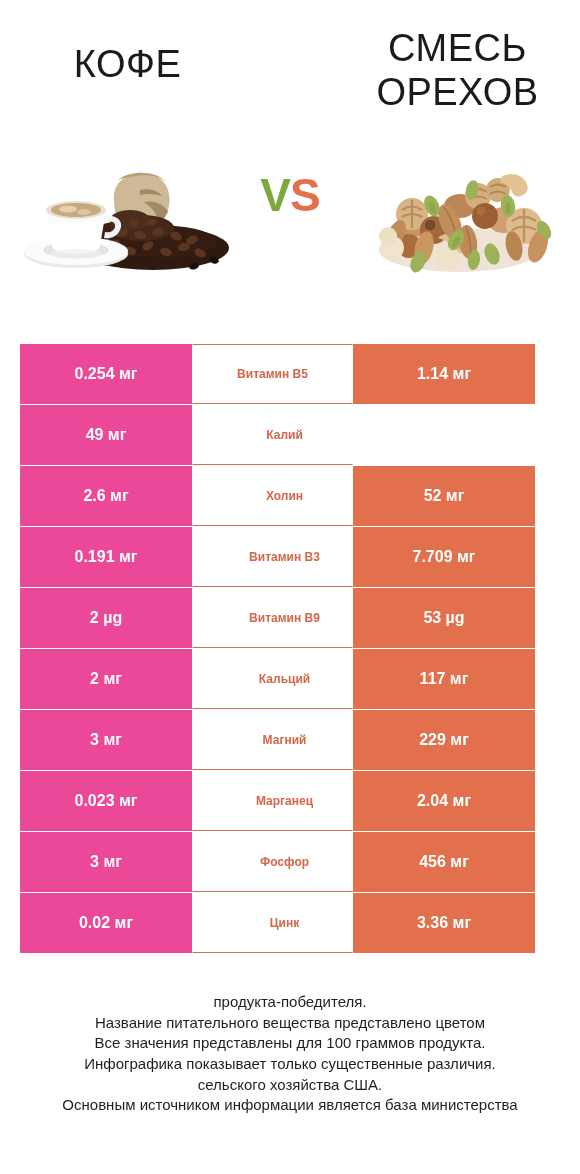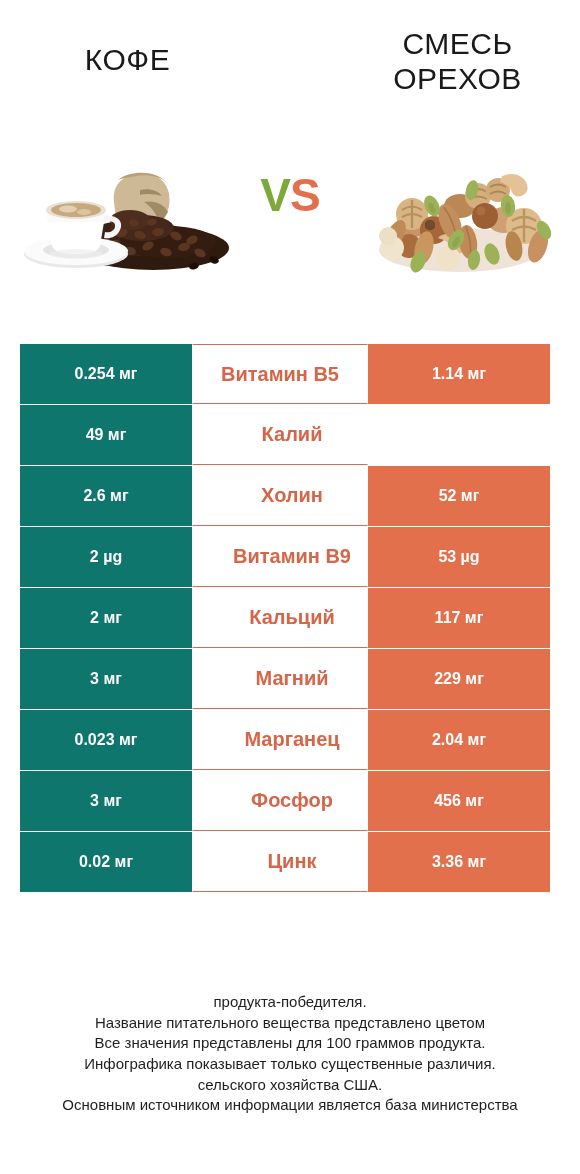--- a/index.html
+++ b/index.html
@@ -8,21 +8,21 @@
     background:#ffffff;
     font-family:"Liberation Sans", sans-serif;
     overflow:hidden;
   }
   .page { position:relative; width:580px; height:1174px; background:#fff; }
 
   
   .headers { position:absolute; top:0; left:0; width:580px; height:110px; }
   .prod-title {
     position:absolute; text-align:center;
-    font-size:30px; font-weight:300; letter-spacing:.5px;
+    font-size:38px; font-weight:300; letter-spacing:.5px;
     color:#1a1a1a; line-height:1.17; text-transform:uppercase;
   }
   .prod-title.left  { left:20px;  top:42px;  width:215px; }
   .prod-title.right { left:350px; top:26px;  width:215px; }
 
   
   .visuals { position:absolute; top:150px; left:0; width:580px; height:145px; }
 
   .img-box { position:absolute; top:0; width:215px; height:130px; }
   .img-box.left  { left:18px; }
@@ -38,26 +38,26 @@
 
   
   .table { position:absolute; left:20px; top:344px; width:540px; }
   .row { display:flex; height:60px; margin-bottom:1px; }
   .row:last-child { margin-bottom:0; }
 
   .cell {
     display:flex; align-items:center; justify-content:center;
     font-size:16px; font-weight:700; text-align:center;
   }
-  .cell.left  { width:172px; background:#0f766e; color:#ffffff;text-align:right; }
+  .cell.left  { width:172px; background:#ec4899; color:#ffffff;text-align:right; }
   .cell.mid   {
-    width:176px; background:#ffffff; color:#d4664a;
+    width:161px; background:#ffffff; color:#d4664a;
     border-top:1px solid #cf7056; border-bottom:1px solid #cf7056;
     border-left:1px solid #ffffff; border-right:1px solid #ffffff;
-    font-size:20px;
+    font-size:12px;
   }
   .row:not(:first-child) .cell.mid { border-top:none;padding-left:24px; }
   .cell.right { width:182px; background:#e2704d; color:#ffffff; }
 
   
   .footer {
     position:absolute; left:20px; top:992px; width:540px;
     text-align:center; font-size:15px; line-height:1.38;
     color:#1f1f1f; font-weight:400;
   }
@@ -216,20 +216,25 @@
       <div class="cell left">49 мг</div>
       <div class="cell mid">Калий</div>
     </div>
 
     <div class="row">
       <div class="cell left">2.6 мг</div>
       <div class="cell mid">Холин</div>
       <div class="cell right">52 мг</div>
     </div>
 
+    <div class="row">
+      <div class="cell left">0.191 мг</div>
+      <div class="cell mid">Витамин B3</div>
+      <div class="cell right">7.709 мг</div>
+    </div>
 
     <div class="row">
       <div class="cell left">2 µg</div>
       <div class="cell mid">Витамин B9</div>
       <div class="cell right">53 µg</div>
     </div>
 
     <div class="row">
       <div class="cell left">2 мг</div>
       <div class="cell mid">Кальций</div>

